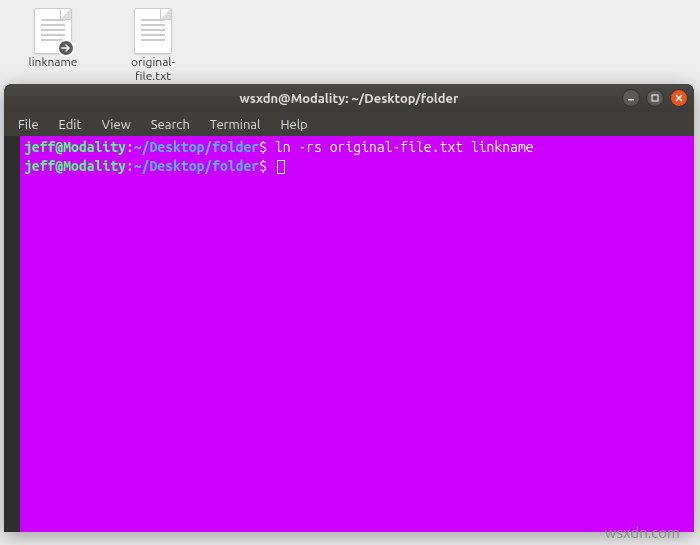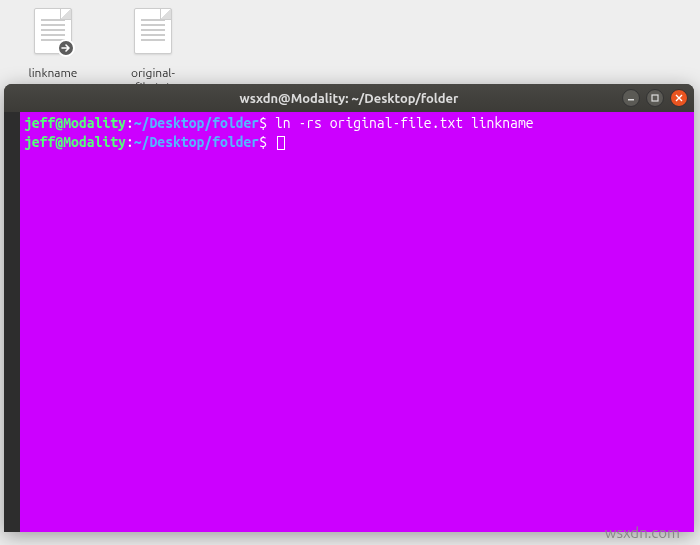--- a/index.html
+++ b/index.html
@@ -64,21 +64,21 @@
       display: flex;
       align-items: center;
       justify-content: center;
       border: 2px solid #fff;
     }
     .link-badge svg { width: 10px; height: 10px; fill: #fff; }
     .icon-label {
       font-size: 12px;
       color: #333;
       text-align: center;
-      margin-top: 12px;
+      margin-top: 1px;
       line-height: 1.2;
     }
     .terminal-window {
       position: absolute;
       left: 4px;
       top: 84px;
       width: 690px;
       height: 448px;
       border-radius: 8px 8px 0 0;
       overflow: hidden;
@@ -217,19 +217,27 @@
             </svg>
         </div>
         <div class="win-btn close">
           <svg viewBox="0 0 8 8">
               <path d="M1 1 L7 7 M7 1 L1 7" stroke="#fff" stroke-width="1.4"></path>
             </svg>
         </div>
       </div>
     </div>
 
+    <div class="menubar">
+      <div class="menu-item">File</div>
+      <div class="menu-item">Edit</div>
+      <div class="menu-item">View</div>
+      <div class="menu-item">Search</div>
+      <div class="menu-item">Terminal</div>
+      <div class="menu-item">Help</div>
+    </div>
 
     <div class="terminal-body"><span><span class="prompt-user">jeff@Modality</span><span class="prompt-sep">:</span><span class="prompt-path">~/Desktop/folder</span><span class="prompt-sep">$</span><span class="cmd-text"> ln -rs original-file.txt linkname</span></span>
 <span><span class="prompt-user">jeff@Modality</span><span class="prompt-sep">:</span><span class="prompt-path">~/Desktop/folder</span><span class="prompt-sep">$</span><span class="cmd-text"> </span><span class="cursor-block"></span></span></div>
   </div>
 
   <div class="watermark">wsxdn.com</div>
 </div>
 
 </body></html>

